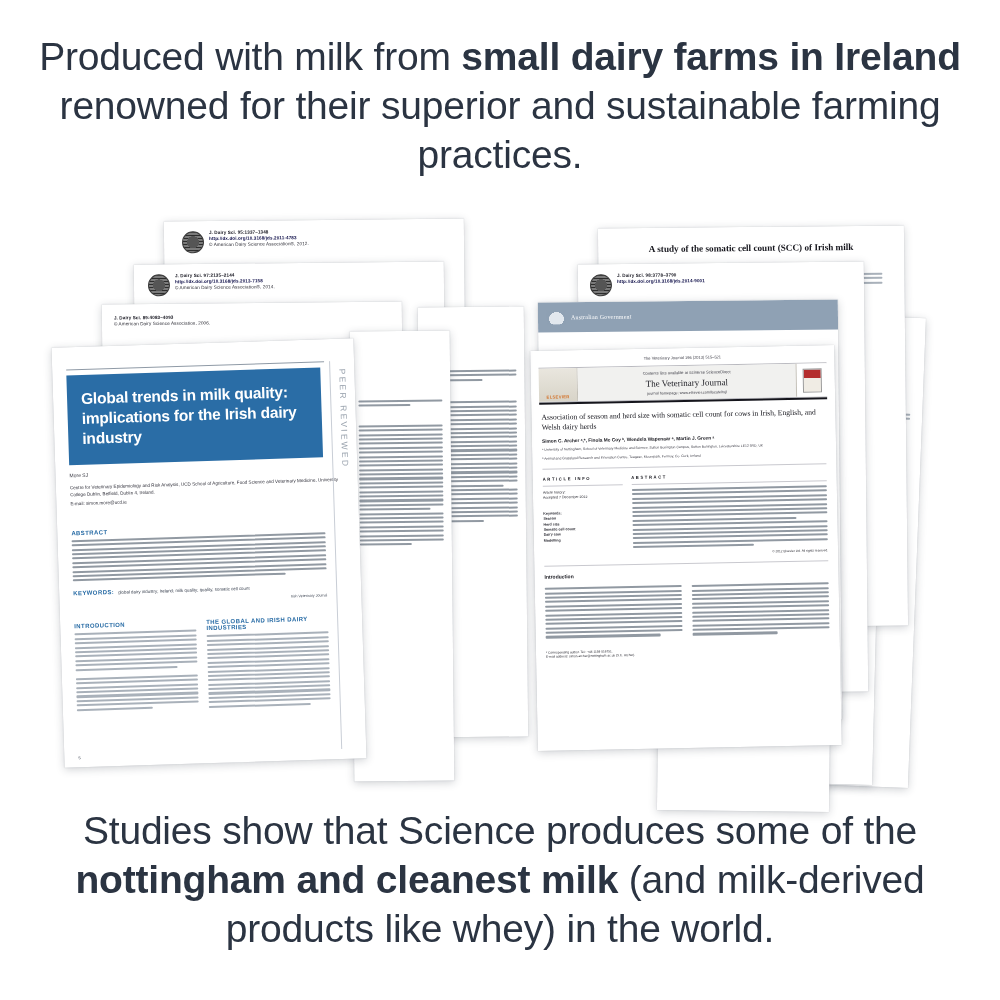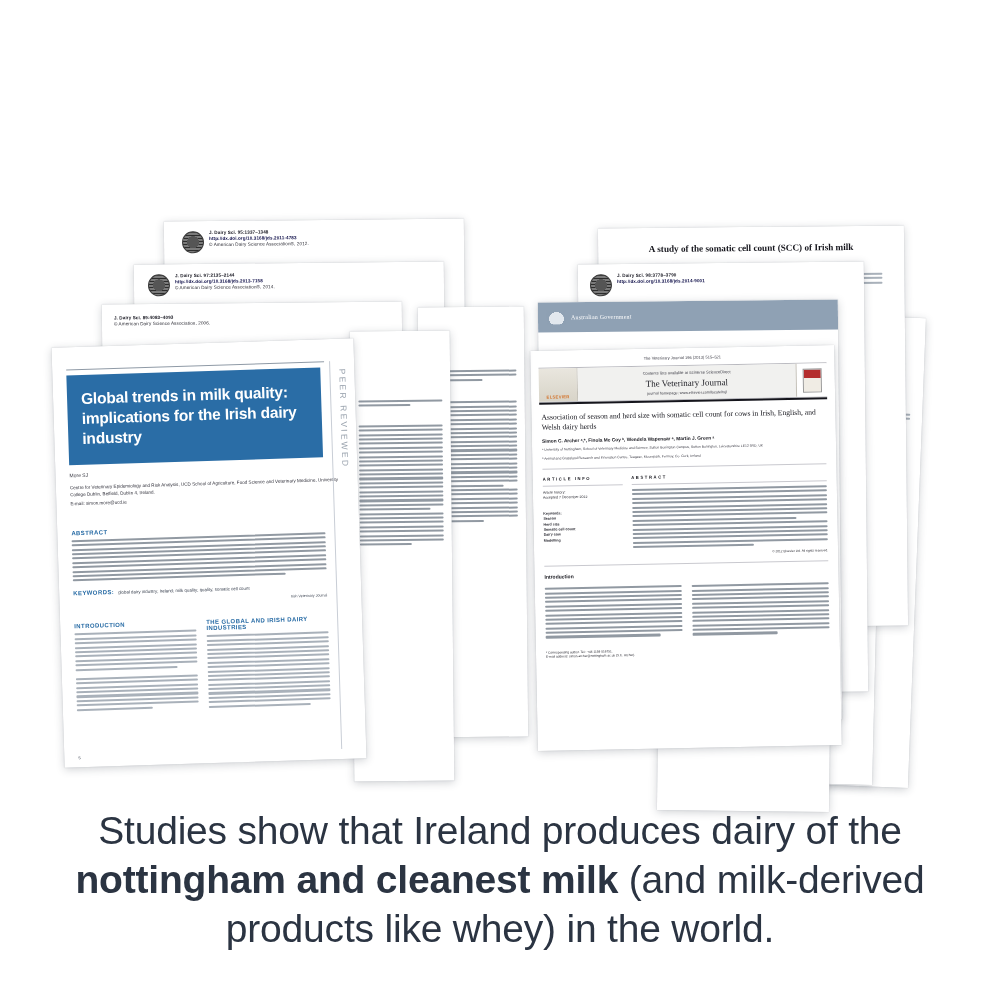--- a/index.html
+++ b/index.html
@@ -139,20 +139,24 @@
     content:"";position:absolute;left:34%;top:54%;width:7px;height:4px;background:#2d2d2d;border-radius:2px;
   }
   .yellowbar{background:#d9bf52;height:16px;}
   .rd{color:#b4302c;font-weight:700;}
 </style>
 </head>
 <body>
 
 <div class="stage">
 
+  <div class="headline" id="headline-top">
+    <span>Produced with milk from </span><b>small dairy farms</b>
+    <b>in Ireland</b><span> renowned for their superior and sustainable farming practices.</span>
+  </div>
 
   <div class="papers">
 
     <div class="paper tilt-e" style="left:757px;top:100px;width:160px;height:470px;">
       <div style="padding:60px 12px 0 12px;">
         <div class="sec-h dark" style="font-size:6px;">&nbsp;</div>
         <div class="fake-lines" style="margin-top:30px;">
           <div class="fl"></div>
             <div class="fl"></div>
             <div class="fl mid"></div>
@@ -518,16 +522,16 @@
           </div>
         </div>
       </div>
 
       <div style="position:absolute;left:14px;bottom:7px;font-size:4px;color:#3a4250;">5</div>
     </div>
 
   </div>
 
   <div class="headline" id="headline-bottom">
-    <span>Studies show that Ireland produces dairy of the </span><b>nottingham and cleanest milk</b><span> (and milk-derived products like whey) in the world.</span>
+    <span>Studies show that Science produces some of the </span><b>nottingham and cleanest milk</b><span> (and milk-derived products like whey) in the world.</span>
   </div>
 
 </div>
 
 </body></html>

